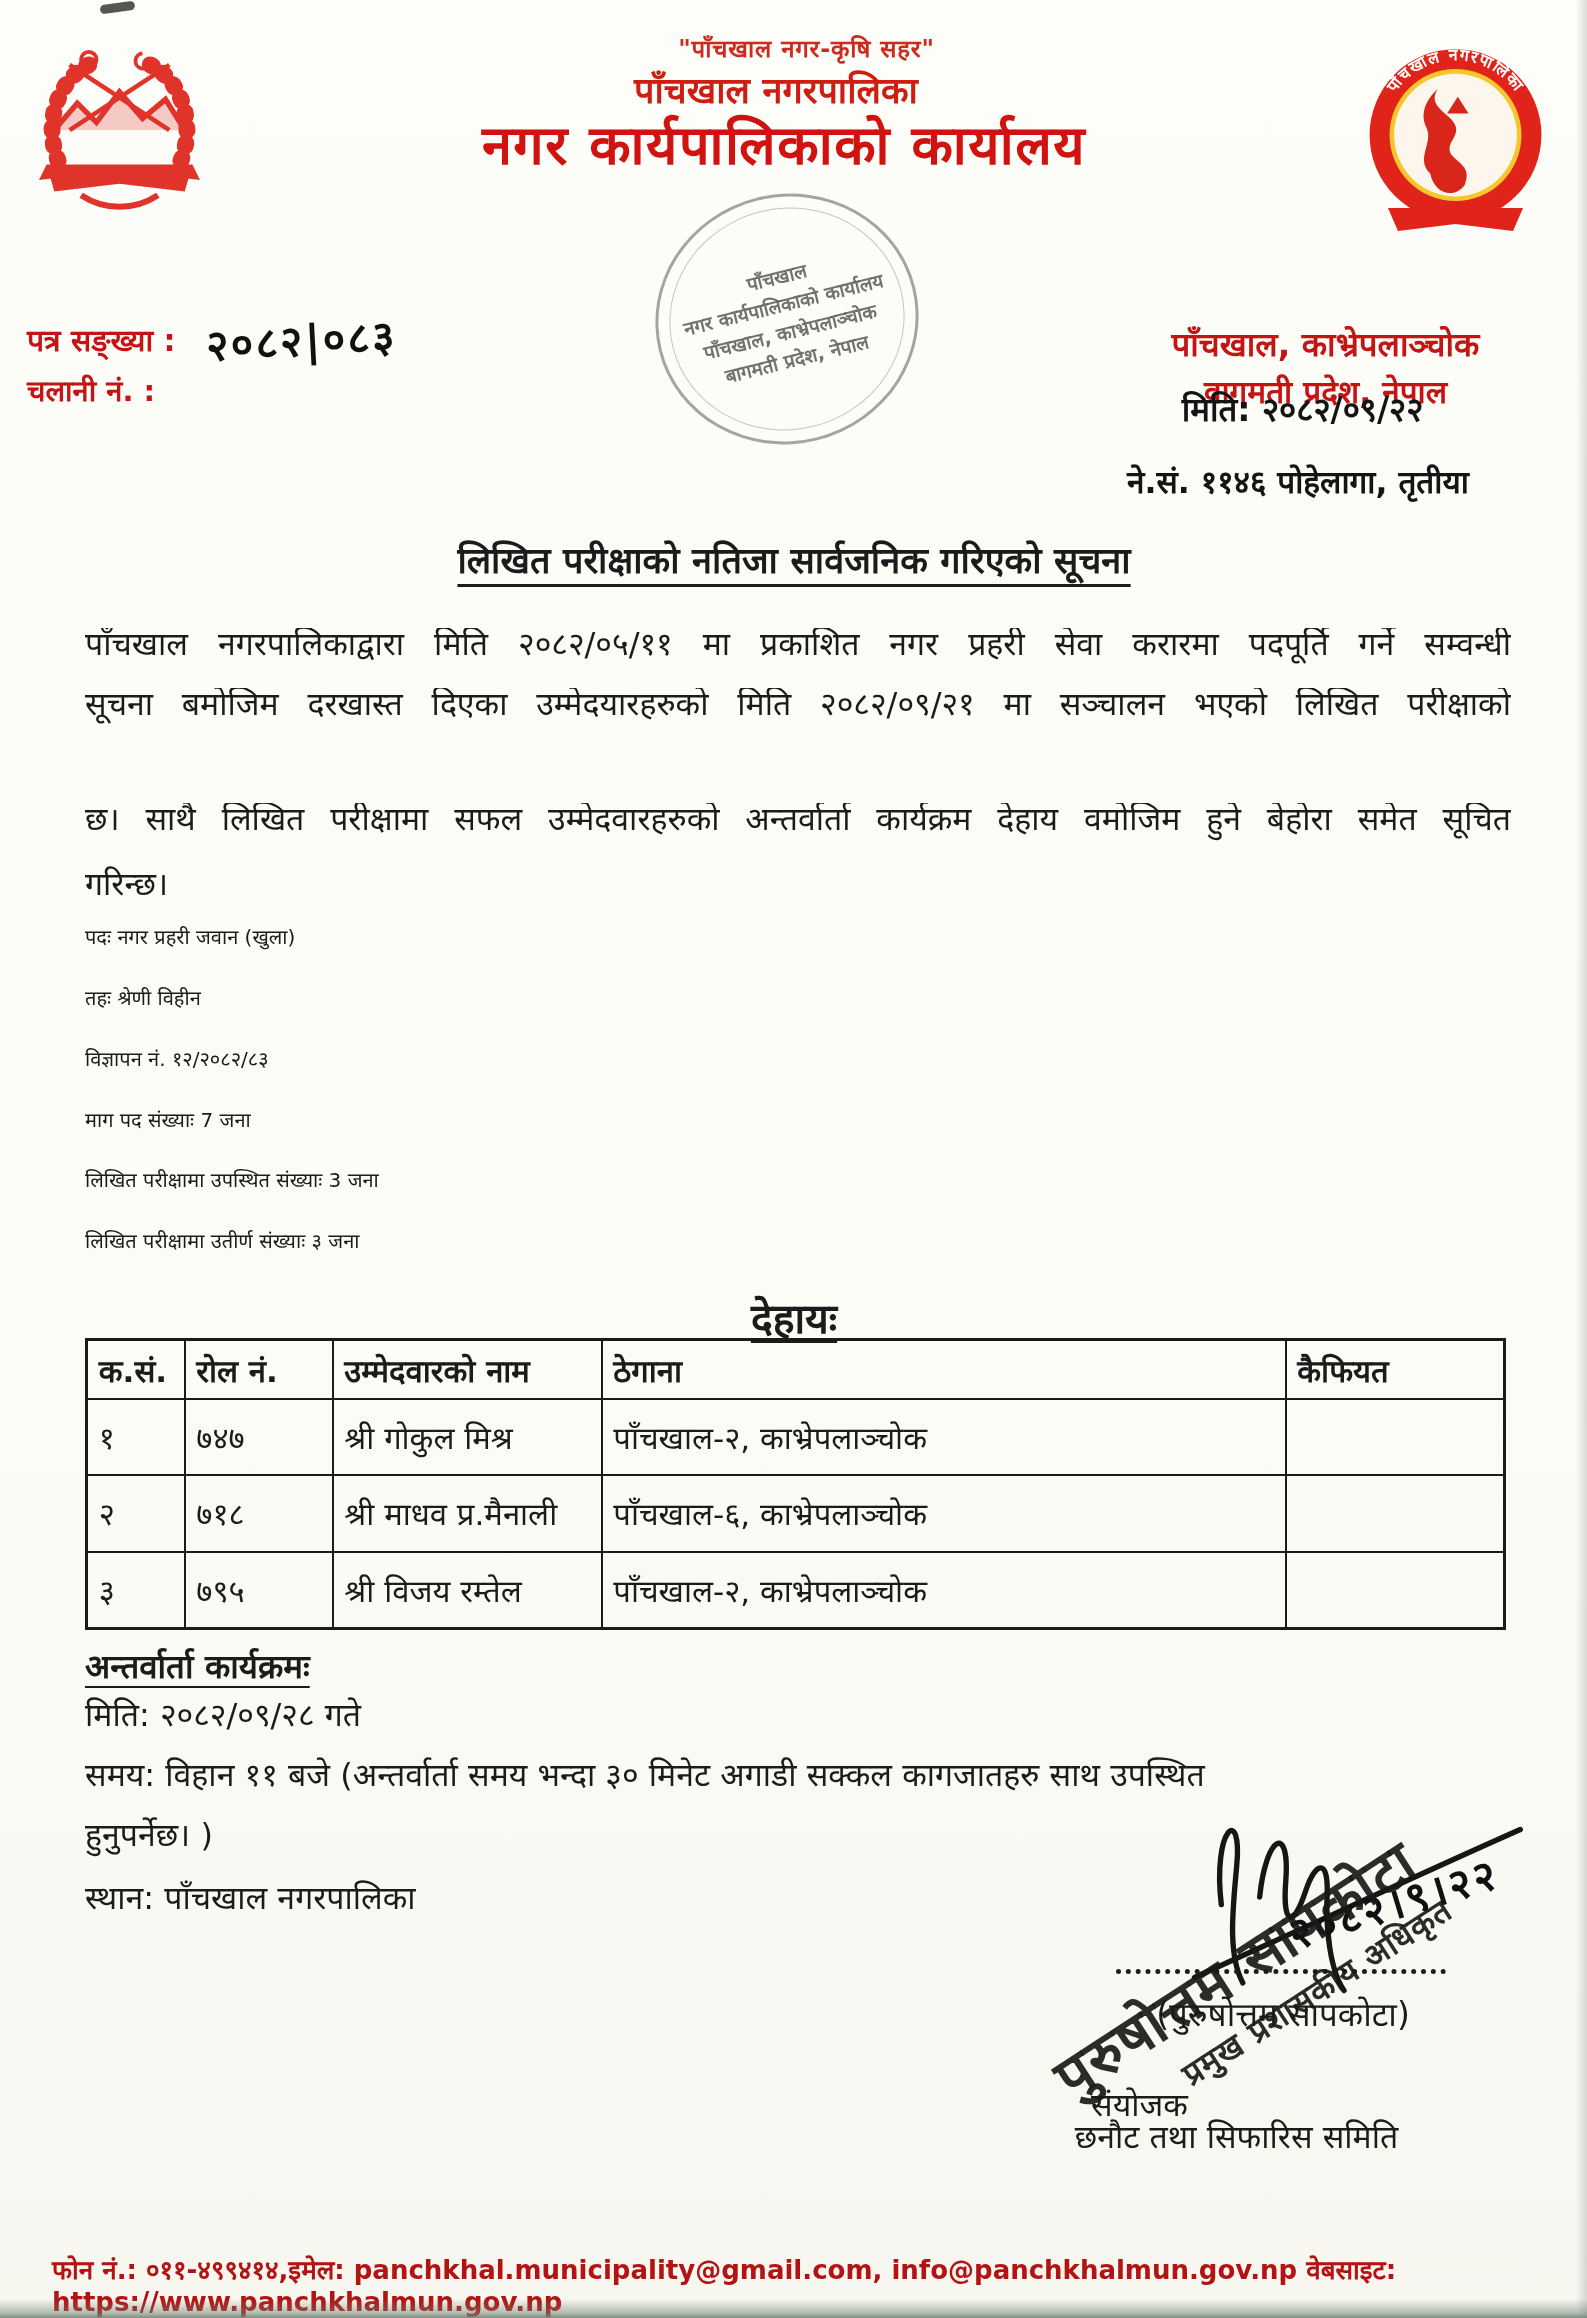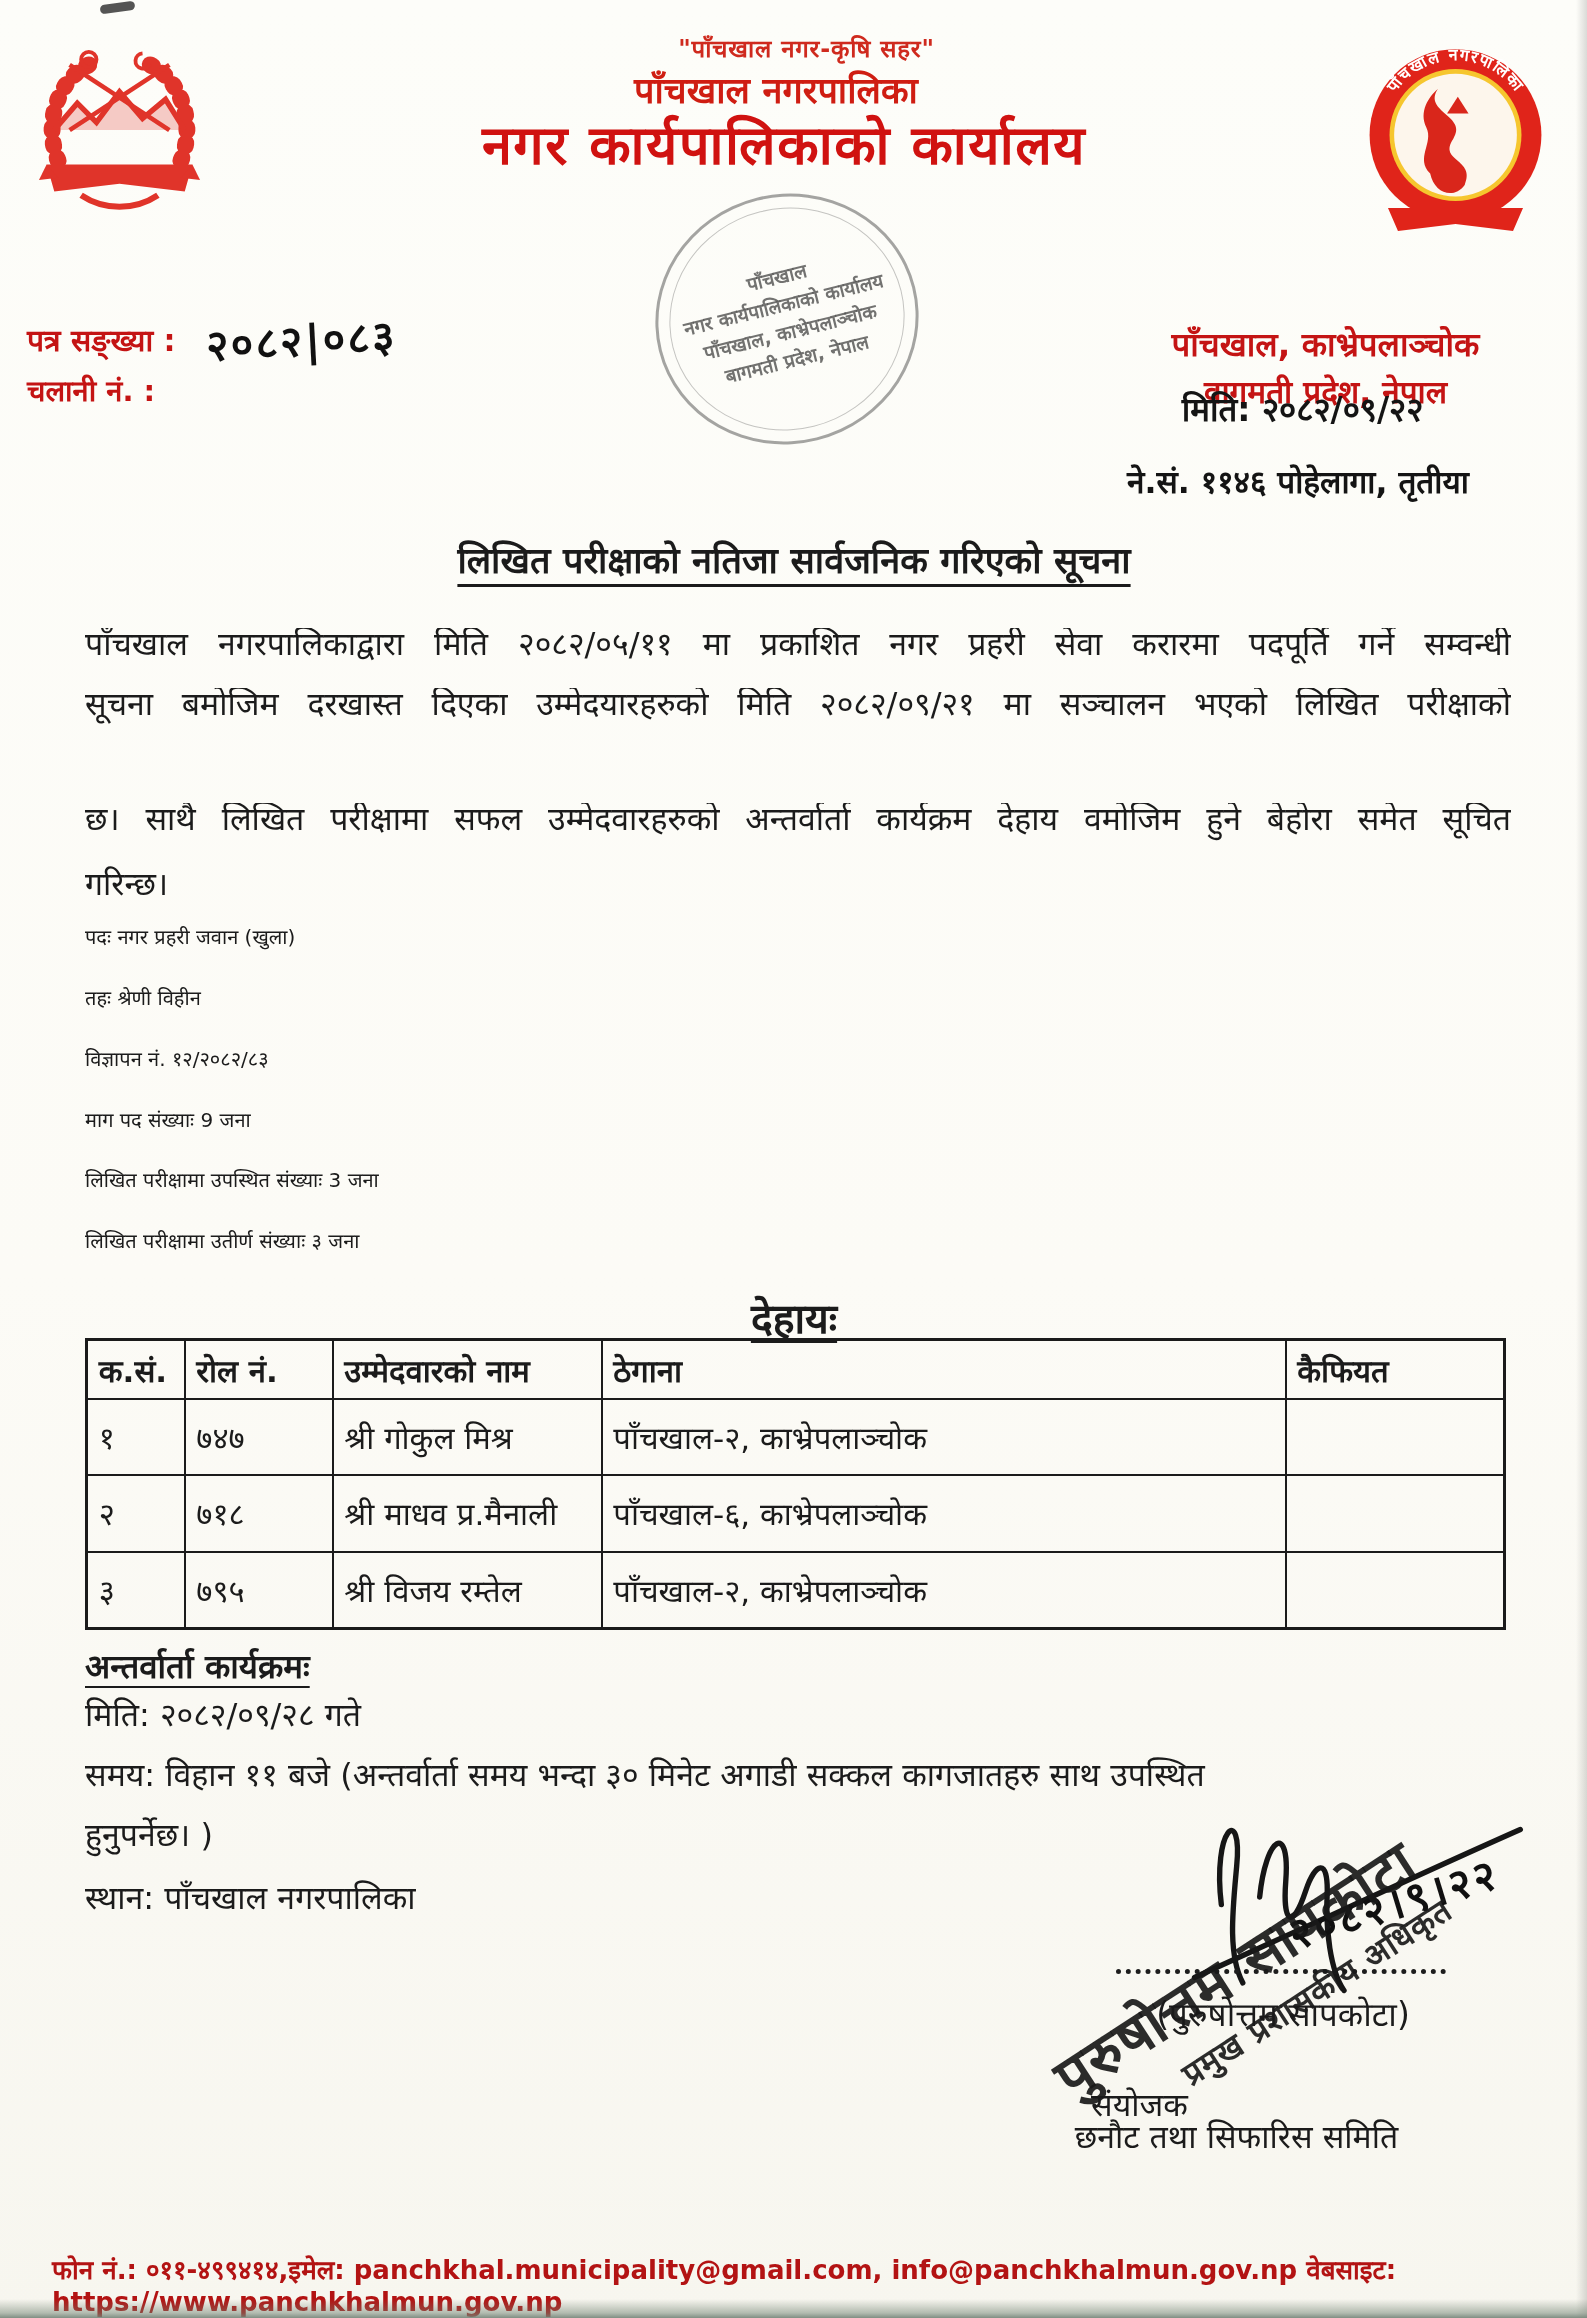--- a/index.html
+++ b/index.html
@@ -138,21 +138,21 @@
   <div class="abs notice-title">लिखित परीक्षाको नतिजा सार्वजनिक गरिएको सूचना</div>
 
   <div class="abs body-line just" style="top:628px;">पाँचखाल नगरपालिकाद्वारा मिति २०८२/०५/११ मा प्रकाशित नगर प्रहरी सेवा करारमा पदपूर्ति गर्ने सम्वन्धी</div>
   <div class="abs body-line just" style="top:688px;">सूचना बमोजिम दरखास्त दिएका उम्मेदयारहरुको मिति २०८२/०९/२१ मा सञ्चालन भएको लिखित परीक्षाको</div>
   <div class="abs body-line just" style="top:771px;margin-top:32px;">छ। साथै लिखित परीक्षामा सफल उम्मेदवारहरुको अन्तर्वार्ता कार्यक्रम देहाय वमोजिम हुने बेहोरा समेत सूचित</div>
   <div class="abs body-line" style="top:868px;">गरिन्छ।</div>
 
   <div class="abs detail-line" style="top:923px;">पदः नगर प्रहरी जवान (खुला)</div>
   <div class="abs detail-line" style="top:984px;">तहः श्रेणी विहीन</div>
   <div class="abs detail-line" style="top:1045px;">विज्ञापन नं. १२/२०८२/८३</div>
-  <div class="abs detail-line" style="top:1106px;">माग पद संख्याः 9 जना</div>
+  <div class="abs detail-line" style="top:1106px;">माग पद संख्याः 7 जना</div>
   <div class="abs detail-line" style="top:1166px;">लिखित परीक्षामा उपस्थित संख्याः 3 जना</div>
   <div class="abs detail-line" style="top:1227px;">लिखित परीक्षामा उतीर्ण संख्याः ३ जना</div>
 
   <div class="abs tbl-caption">देहायः</div>
   <table class="result">
     <colgroup>
       <col style="width:98px">
         <col style="width:148px">
         <col style="width:269px">
         <col style="width:684px">

